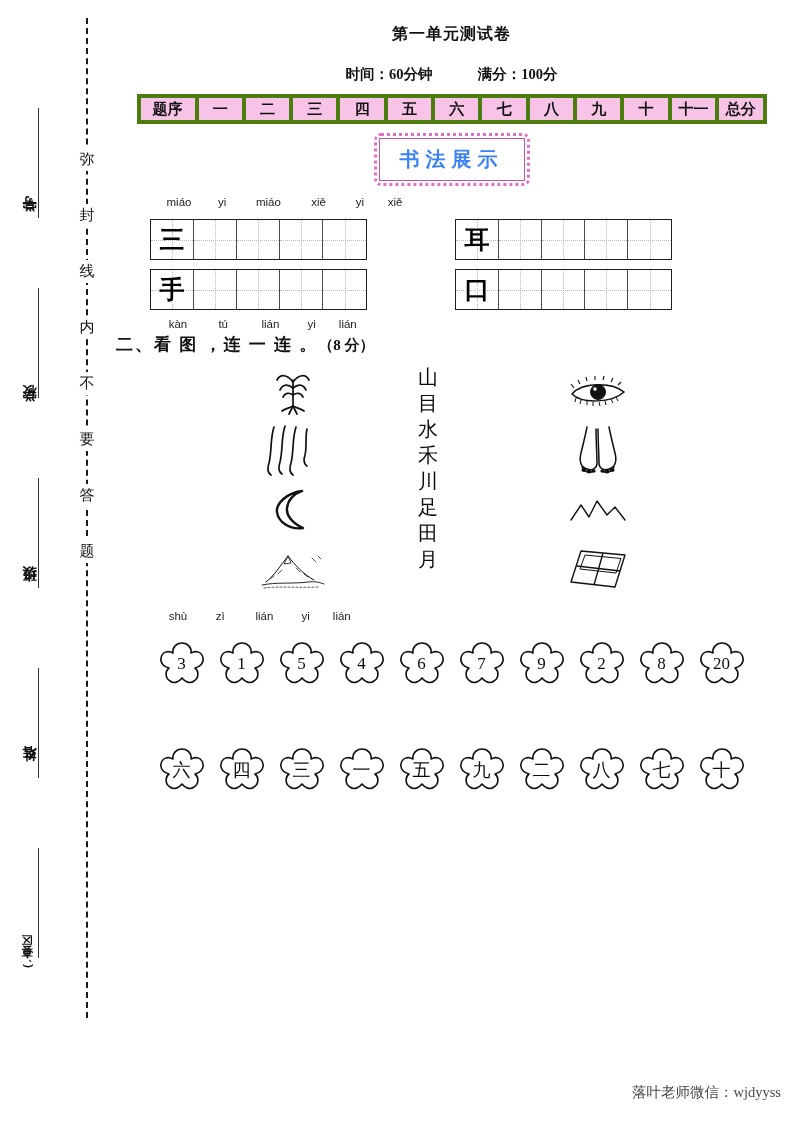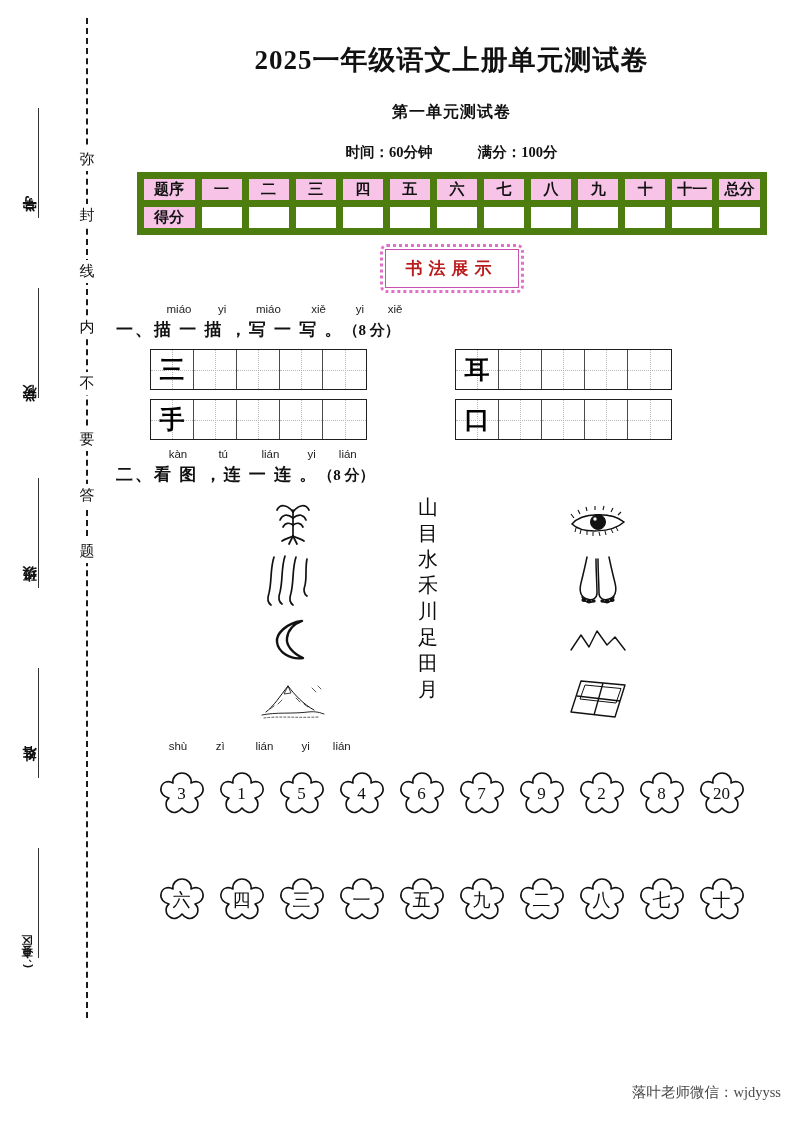--- a/index.html
+++ b/index.html
@@ -68,21 +68,21 @@
   .exam-meta .gap { display: inline-block; width: 38px; }
 
   
   table.score-table {
     border-collapse: collapse;
     margin: 10px auto 0 auto;
     width: 630px;
     table-layout: fixed;
   }
   table.score-table td {
-    border: 7px solid #4d7c0f;
+    border: 4px solid #4d7c0f;
     height: 26px;
     text-align: center;
     vertical-align: middle;
     font-size: 15px;
     font-weight: bold;
     font-family: Liberation Sans, sans-serif;
   }
   td.hdr-pink { background: #f7c4e8; }
   td.lbl-pink { background: #f7c4e8; width: 58px; }
   td.blank-cell { background: #ffffff; }
@@ -97,24 +97,24 @@
     box-shadow: 0 0 0 3px #ffffff;
   }
   .badge::before {
     content: "";
     position: absolute; left: -6px; top: -6px; right: -6px; bottom: -6px;
     border: 3px dotted #e070c8;
     border-radius: 7px;
     pointer-events: none;
   }
   .badge-text {
-    font-size: 17px; font-weight: bold;
+    font-size: 20px; font-weight: bold;
     letter-spacing: 6px;
     font-family: Liberation Serif, serif;
-    color: #b91c1c;
+    color: #3b82f6;
     white-space: nowrap;
   }
 
   
   .q-block { margin-top: 15px; }
   .q-pinyin {
     font-size: 11.5px;
     font-family: "Liberation Sans", sans-serif;
     color: #222222;
     margin-left: 48px;
@@ -244,21 +244,20 @@
 
   <div class="field-line" style="top:668px; height:110px"></div>
   <div class="field-label" style="top:746px; height:50px">姓名</div>
 
   <div class="field-line" style="top:848px; height:110px"></div>
   <div class="field-label small" style="top:928px; height:62px">市(县、区)</div>
 </div>
 
 <div id="content">
 
-  <div class="paper-title">2025一年级语文上册单元测试卷</div>
   <div class="unit-title">第一单元测试卷</div>
 
   <div class="exam-meta">
     <span>时间：60分钟</span>
     <span class="gap"></span>
     <span>满分：100分</span>
   </div>
 
   <table class="score-table">
     <tbody>
@@ -270,55 +269,37 @@
         <td class="hdr-pink">四</td>
         <td class="hdr-pink">五</td>
         <td class="hdr-pink">六</td>
         <td class="hdr-pink">七</td>
         <td class="hdr-pink">八</td>
         <td class="hdr-pink">九</td>
         <td class="hdr-pink">十</td>
         <td class="hdr-pink">十一</td>
         <td class="hdr-pink">总分</td>
       </tr>
-      <tr>
-        <td class="lbl-pink">得分</td>
-        <td class="blank-cell"></td>
-        <td class="blank-cell"></td>
-        <td class="blank-cell"></td>
-        <td class="blank-cell"></td>
-        <td class="blank-cell"></td>
-        <td class="blank-cell"></td>
-        <td class="blank-cell"></td>
-        <td class="blank-cell"></td>
-        <td class="blank-cell"></td>
-        <td class="blank-cell"></td>
-        <td class="blank-cell"></td>
-        <td class="blank-cell"></td>
-      </tr>
     </tbody>
   </table>
 
   <div class="badge-wrap">
     <div class="badge">
       <div class="badge-text">书法展示</div>
     </div>
   </div>
 
   <div class="q-block">
     <div class="q-pinyin">
       <span style="width:42px">miáo</span>
       <span style="width:38px">yi</span>
       <span style="width:48px">miáo</span>
       <span style="width:46px">xiě</span>
       <span style="width:30px">yi</span>
       <span style="width:34px">xiě</span>
-    </div>
-    <div class="q-line">
-      <span>一、描 一 描 ，写 一 写 。</span><span class="pts">（8 分）</span>
     </div>
   </div>
 
   <div class="grid-row" style="margin-left:40px">
     <div class="tzg">
       <div class="cell">
           <span class="glyph">三</span>
         </div>
       <div class="cell"></div>
       <div class="cell"></div>

